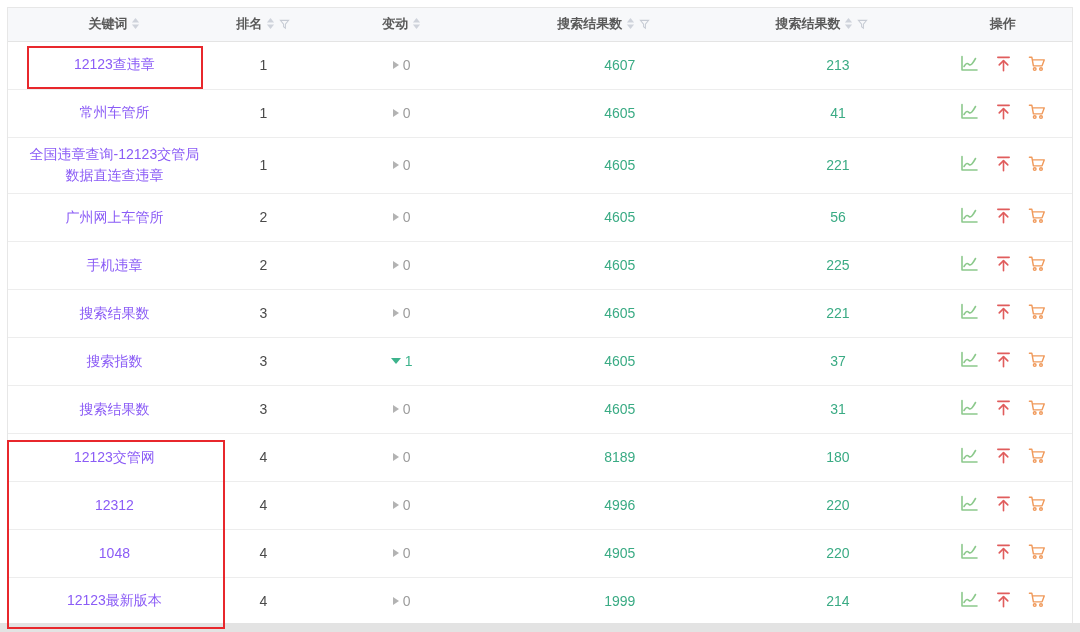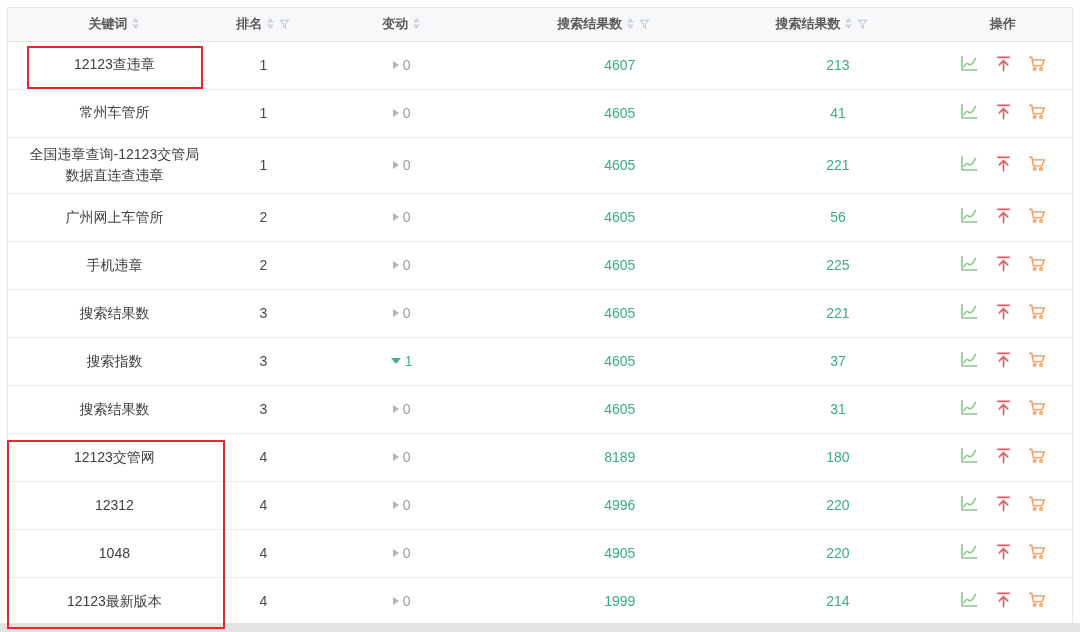--- a/index.html
+++ b/index.html
@@ -14,24 +14,24 @@
   col.c-keyword{width:20%} col.c-rank{width:8%} col.c-change{width:18%}
   col.c-index{width:20%} col.c-results{width:21%} col.c-actions{width:13%}
 
   thead th { height:33px; background:#f7f8fa; border-bottom:1px solid #e4e4e4;
              font-size:13px; font-weight:700; color:#595959; text-align:center;
              vertical-align:middle; white-space:nowrap; }
   thead th .h-ico { display:inline-block; vertical-align:-2px; margin-left:4px; }
 
   tbody td { height:48px; border-bottom:1px solid #ededed; text-align:center;
              vertical-align:middle; font-size:14px; }
-  tbody tr:last-child td { border-bottom:1px solid #0f172a; }
+  tbody tr:last-child td { border-bottom:3px solid #0f172a; }
 
   td.keyword { padding:6px 18px; line-height:1.55; }
-  td.keyword a { color:#404040; text-decoration:none; cursor:pointer; }
+  td.keyword a { color:#8b5cf6; text-decoration:none; cursor:pointer; }
   td.rank { color:#4a4a4a; }
   td.change .val-flat { color:#9c9c9c; }
   td.change .val-down { color:#3db38c; }
   .tri-right { display:inline-block; width:0; height:0; margin-right:4px;
                border-top:4px solid transparent; border-bottom:4px solid transparent;
                border-left:6px solid #b3b3b3; vertical-align:1px; }
   .tri-down  { display:inline-block; width:0; height:0; margin-right:4px;
                border-left:5px solid transparent; border-right:5px solid transparent;
                border-top:6px solid #3db38c; vertical-align:2px; }
   td.index a, td.results a { color:#3aab84; text-decoration:none; cursor:pointer;margin-left:32px; }

